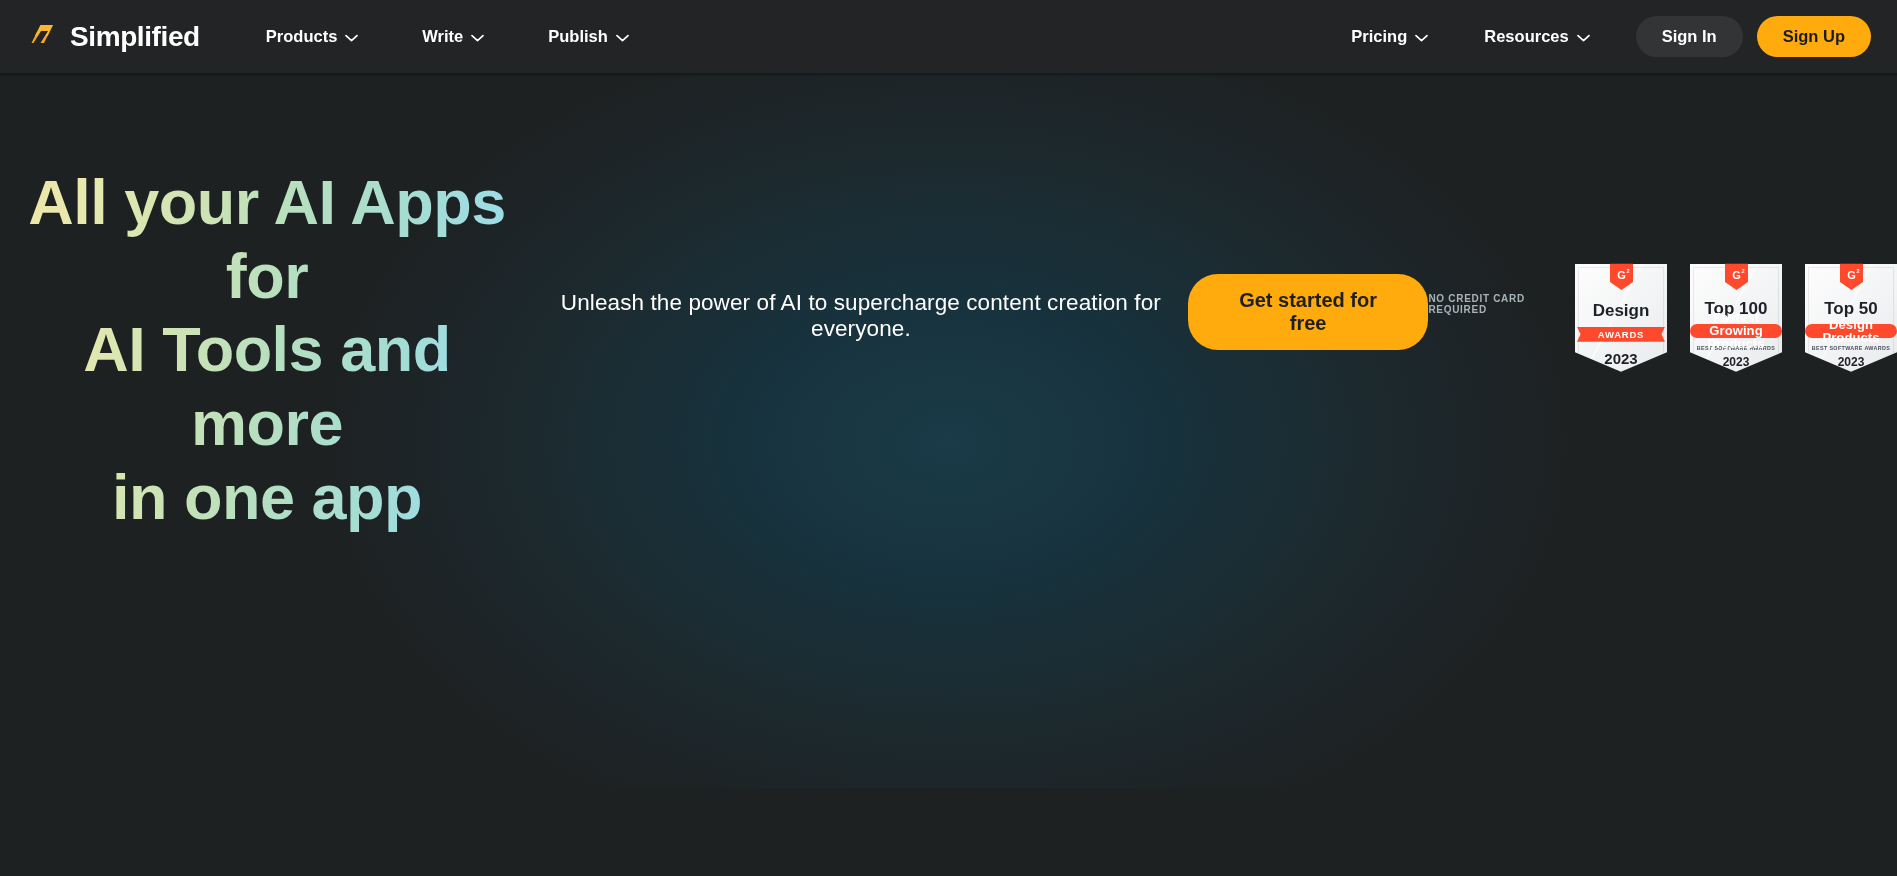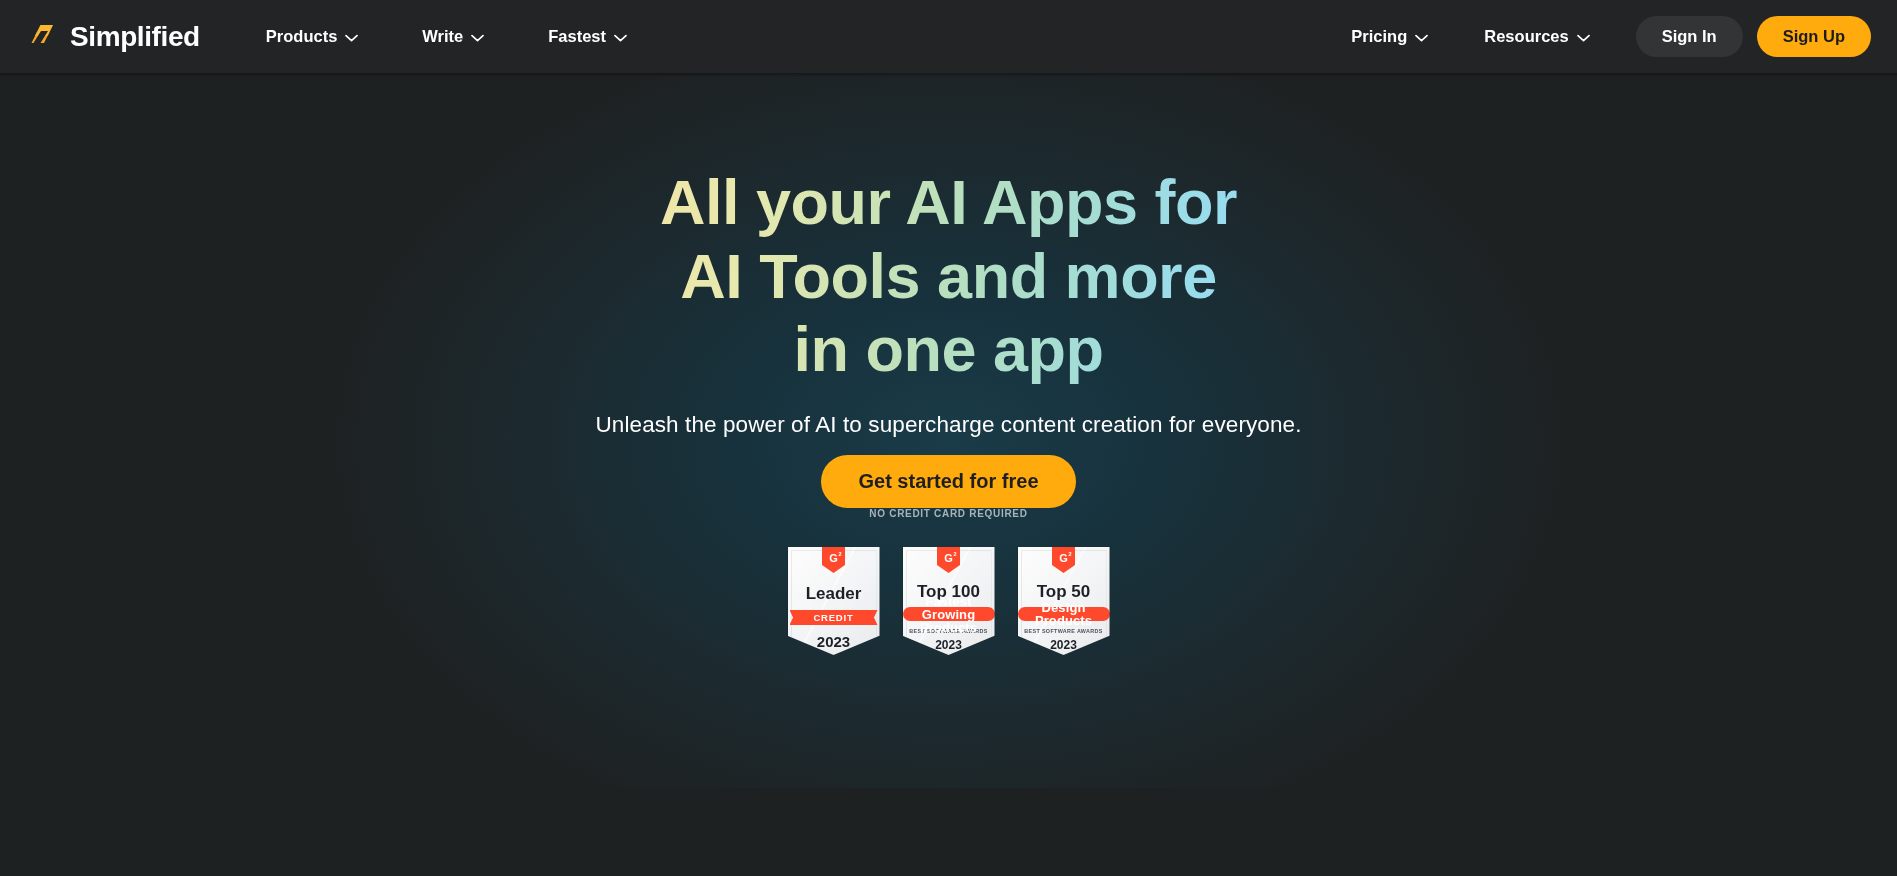--- a/index.html
+++ b/index.html
@@ -117,21 +117,21 @@
     cursor: pointer;
     font-family: Liberation Sans, sans-serif;
   }
 
   
   .hero {
     position: absolute;
     left: 0; top: 73px;
     width: 1897px;
     display: flex;
-    flex-direction: column;
+    flex-direction: row;
     align-items: center;
     z-index: 5;
   }
 
   .headline {
     margin-top: 93px;
     text-align: center;
     font-size: 63px;
     font-weight: 700;
     line-height: 1.17;
@@ -328,21 +328,21 @@
       <div class="nav-item">
         <span>Write</span>
         <span class="chev">
           <svg viewBox="0 0 13 8" width="13" height="8" xmlns="http://www.w3.org/2000/svg">
             <path d="M1 1.6 L6.5 6.6 L12 1.6" fill="none" stroke="#ffffff" stroke-width="1.7" stroke-linecap="round" stroke-linejoin="round"></path>
           </svg>
         </span>
       </div>
 
       <div class="nav-item">
-        <span>Fastest</span>
+        <span>Publish</span>
         <span class="chev">
           <svg viewBox="0 0 13 8" width="13" height="8" xmlns="http://www.w3.org/2000/svg">
             <path d="M1 1.6 L6.5 6.6 L12 1.6" fill="none" stroke="#ffffff" stroke-width="1.7" stroke-linecap="round" stroke-linejoin="round"></path>
           </svg>
         </span>
       </div>
 
     </div>
 
     <div class="nav-right">
@@ -387,22 +387,22 @@
       <div class="badge leader">
         <div class="badge-sheen"></div>
         <div class="badge-inner-edge"></div>
         <span class="g2-shield">
           <svg viewBox="0 0 23 27" width="23" height="27" xmlns="http://www.w3.org/2000/svg">
             <path d="M0 0 H23 V19 L11.5 27 L0 19 Z" fill="#FF492C"></path>
             <text x="11.5" y="15.5" font-family="Liberation Sans, sans-serif" font-size="11" font-weight="700" fill="#ffffff" text-anchor="middle">G</text>
             <text x="18" y="10" font-family="Liberation Sans, sans-serif" font-size="5.5" font-weight="700" fill="#ffffff" text-anchor="middle">2</text>
           </svg>
         </span>
-        <div class="badge-title">Leader</div>
-        <div class="ribbon">CREDIT</div>
+        <div class="badge-title">Design</div>
+        <div class="ribbon">AWARDS</div>
         <div class="badge-year">2023</div>
       </div>
 
       <div class="badge top100">
         <div class="badge-sheen"></div>
         <div class="badge-inner-edge"></div>
         <span class="g2-shield">
           <svg viewBox="0 0 23 27" width="23" height="27" xmlns="http://www.w3.org/2000/svg">
             <path d="M0 0 H23 V19 L11.5 27 L0 19 Z" fill="#FF492C"></path>
             <text x="11.5" y="15.5" font-family="Liberation Sans, sans-serif" font-size="11" font-weight="700" fill="#ffffff" text-anchor="middle">G</text>

